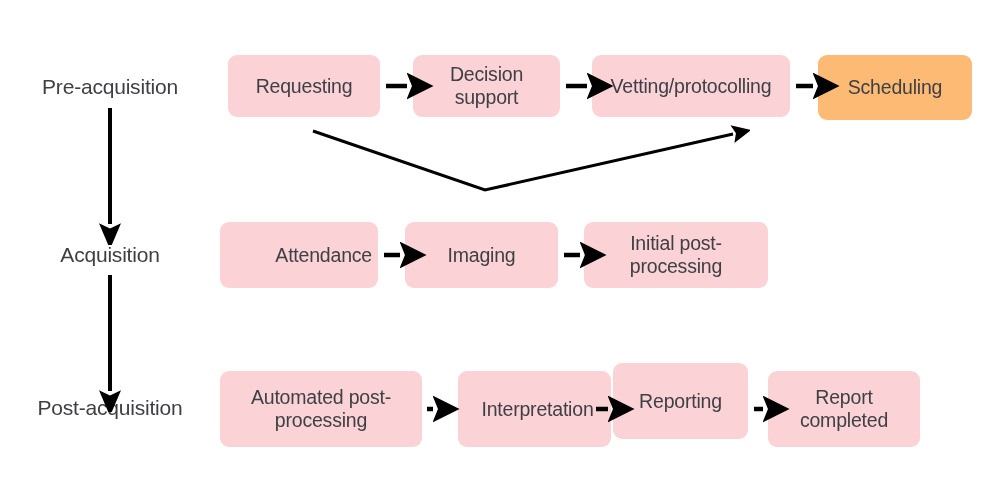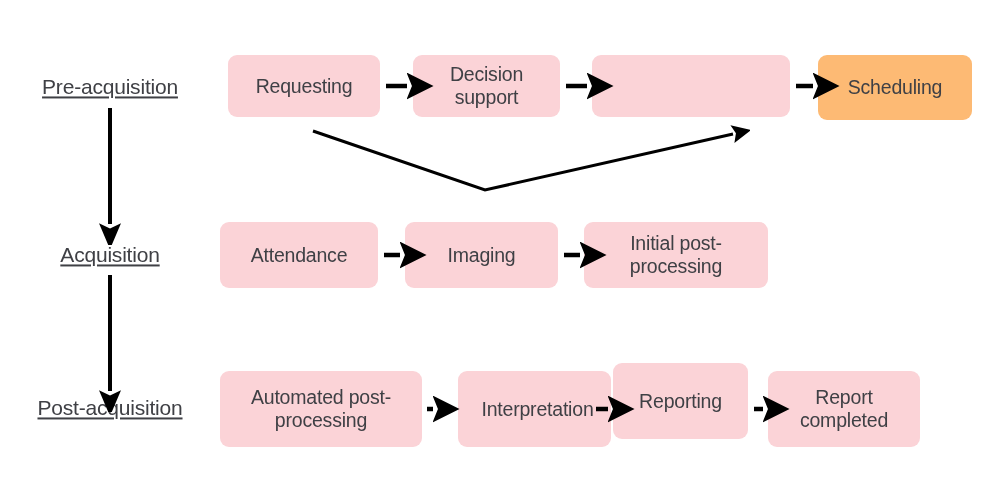--- a/index.html
+++ b/index.html
@@ -21,21 +21,20 @@
   .stage-label {
     position: absolute;
     color: #3f4045;
     font-size: 21px;
     font-family: "Liberation Sans", sans-serif;
     white-space: nowrap;
     line-height: 1.1;
     text-align: left;
     transform: translate(-50%, -50%);
     letter-spacing: -0.2px;
-    text-decoration: underline;
   }
   .node {
     position: absolute;
     background: #fbd3d7;
     border-radius: 9px;
     color: #3f4045;
     font-size: 19.5px;
     font-family: "Liberation Sans", sans-serif;
     display: flex;
     align-items: center;
@@ -74,28 +73,29 @@
         </div>
       </div>
       <div class="node" style="left: 413px; top: 55px; width: 147px; height: 62px; background: rgb(251, 211, 215); color: rgb(63, 64, 69);">
         <div>
           <span>Decision</span>
           <span>support</span>
         </div>
       </div>
       <div class="node" style="left: 592px; top: 55px; width: 198px; height: 62px; background: rgb(251, 211, 215); color: rgb(63, 64, 69);">
         <div>
+          <span>Vetting/protocolling</span>
         </div>
       </div>
       <div class="node" style="left: 818px; top: 55px; width: 154px; height: 65px; background: #fdba74; color: rgb(63, 64, 69);">
         <div>
           <span>Scheduling</span>
         </div>
       </div>
-      <div class="node" style="left: 220px; top: 222px; width: 158px; height: 66px; background: rgb(251, 211, 215); color: rgb(63, 64, 69);">
+      <div class="node" style="left: 220px; top: 222px; width: 158px; height: 66px; background: rgb(251, 211, 215); color: rgb(63, 64, 69); justify-content: flex-end;">
         <div>
           <span>Attendance</span>
         </div>
       </div>
       <div class="node" style="left: 405px; top: 222px; width: 153px; height: 66px; background: rgb(251, 211, 215); color: rgb(63, 64, 69);">
         <div>
           <span>Imaging</span>
         </div>
       </div>
       <div class="node" style="left: 584px; top: 222px; width: 184px; height: 66px; background: rgb(251, 211, 215); color: rgb(63, 64, 69);">

